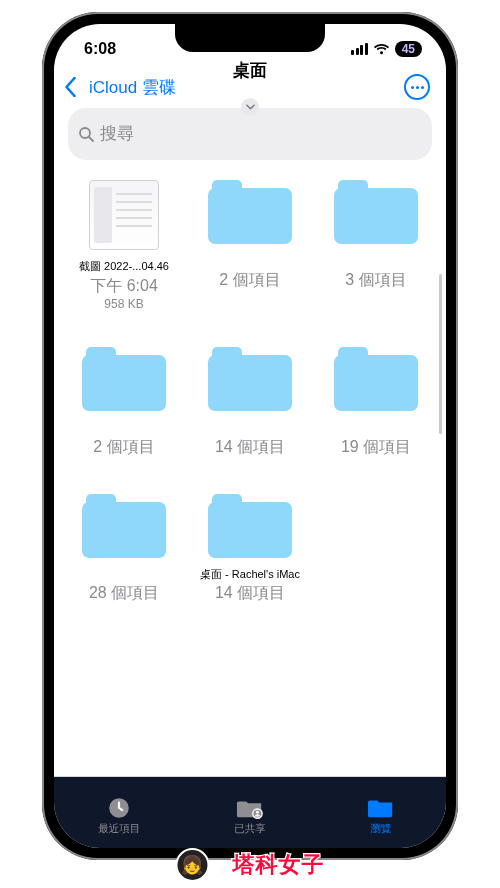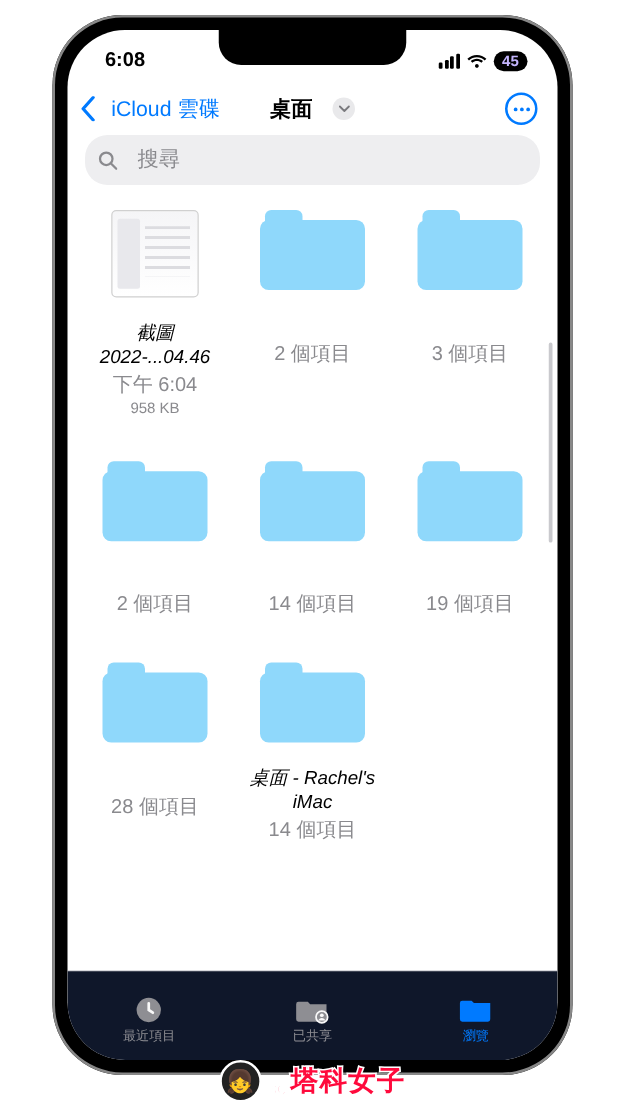--- a/index.html
+++ b/index.html
@@ -46,38 +46,38 @@
   }
 
   
   .navbar {
     display:flex; align-items:center; justify-content:space-between;
     padding: 6px 16px 8px 10px; position:relative;
   }
   .back { display:flex; align-items:center; color:#007aff; font-size:17px; gap:12px; }
   .nav-title {
     position:absolute; left:50%; transform:translateX(-50%);
-    display:flex; align-items:center; gap:16px; font-size:17px; font-weight:600;
+    display:flex; align-items:center; gap:16px; font-size:17px; font-weight:600;flex-direction:column;
   }
   .title-chev {
     width:18px;height:18px;border-radius:50%;background:#e9e9eb;
     display:flex;align-items:center;justify-content:center;
   }
   .more-btn {
     width:26px;height:26px;border-radius:50%;border:2px solid #007aff;
     display:flex;align-items:center;justify-content:center;color:#007aff;
     gap:2px;
   }
   .more-btn span{width:3px;height:3px;border-radius:50%;background:#007aff;}
 
   
   .searchwrap{ padding: 0 14px 10px; }
   .searchfield{
-    background:#eeeef0; border-radius:18px; height:40px;
-    display:flex; align-items:center; padding:0 10px; gap:16px; color:#8a8a8e;
+    background:#eeeef0; border-radius:18px; height:52px;
+    display:flex; align-items:center; padding:0 10px; gap:6px; color:#8a8a8e;
   }
   .searchfield input{
     border:none; background:transparent; outline:none; font-size:17px; color:#000;
     flex:1;
   }
   .searchfield input::placeholder{ color:#8a8a8e; }
 
   
   .grid {
     flex:1; overflow-y:auto; padding: 10px 16px 12px;
@@ -102,21 +102,21 @@
     width:84px; height:64px; position:relative;
   }
   .folder .tab{
     position:absolute; top:0; left:4px; width:30px; height:12px;
     background:#8fd8fb; border-top-left-radius:5px; border-top-right-radius:5px;
   }
   .folder .body{
     position:absolute; top:8px; left:0; right:0; bottom:0;
     background:#8fd8fb; border-radius:7px;
   }
-  .iname { font-size:15px; margin-top:20px; line-height:1.25; max-width:110px; word-break:break-word;font-style:italic; }
+  .iname { font-size:11px; margin-top:10px; line-height:1.25; max-width:110px; word-break:break-word; }
   .blurred .iname { filter: blur(4px); color:#777; }
   .imeta1 { font-size:16px; color:#8a8a8e; margin-top:2px; }
   .imeta2 { font-size:12px; color:#8a8a8e; }
 
   
   .scrollind{
     position:absolute; right:4px; top:250px; width:3px; height:160px;
     background:#c9c9cd; border-radius:2px;
   }
 

